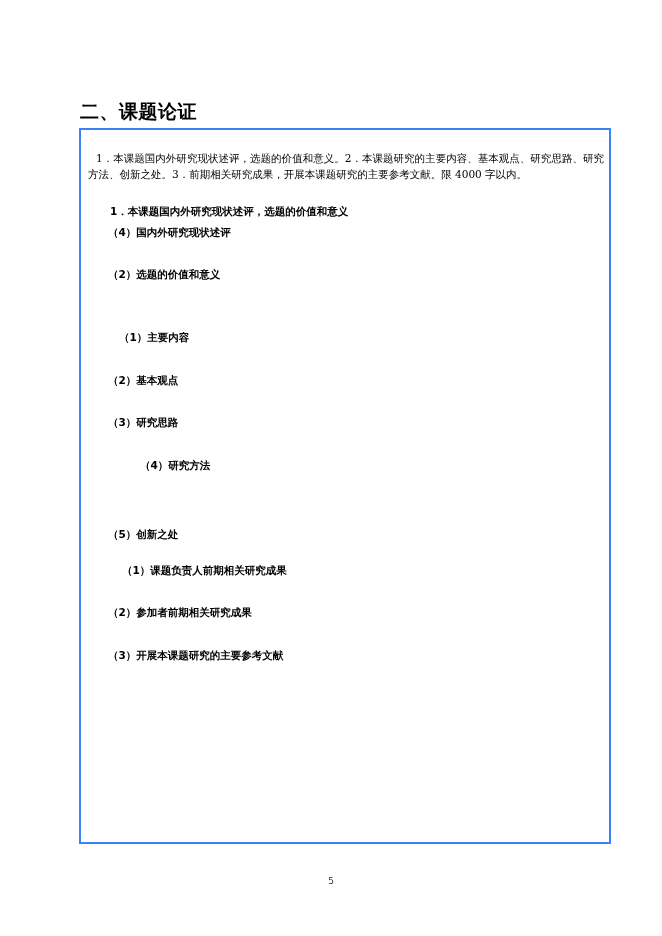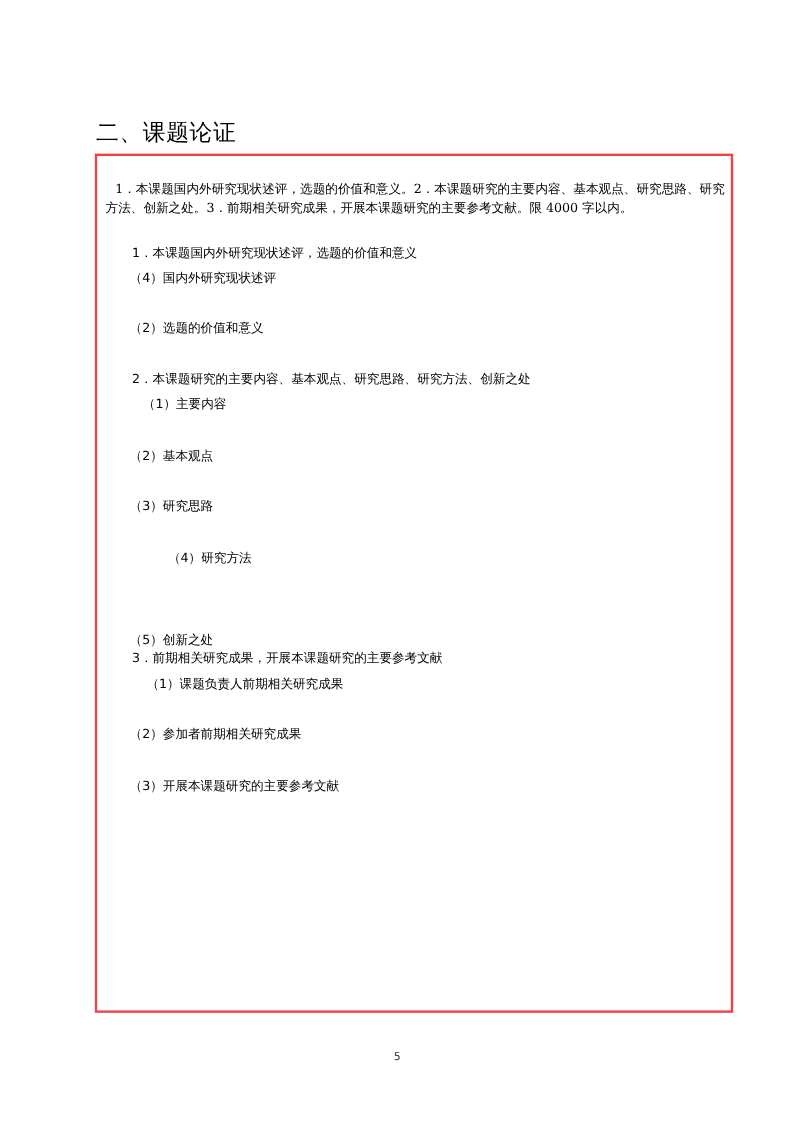--- a/index.html
+++ b/index.html
@@ -17,44 +17,45 @@
     }
     .section-title {
       position: absolute;
       left: 80px;
       top: 98px;
       font-family: "DejaVu Sans", "Liberation Sans", sans-serif;
       font-size: 19px;
       line-height: 26px;
       letter-spacing: 0.5px;
       white-space: nowrap;
+      font-weight: bold;
     }
     .box {
       position: absolute;
       left: 79px;
       top: 128px;
       width: 528px;
       height: 712px;
-      border: 2px solid #ef4444;
+      border: 2px solid #3b82f6;
     }
     .instructions {
       position: absolute;
       left: 7px;
       top: 20px;
       width: 516px;
       font-size: 10.5px;
       line-height: 16px;
       text-align: justify;
       text-indent: 8px;
     }
     .item {
       position: absolute;
       font-size: 10.5px;
       line-height: 14px;
-      font-weight: normal;
+      font-weight: bold;
       white-space: nowrap;
       font-family: "DejaVu Sans", "Liberation Sans", sans-serif;
     }
     .page-number {
       position: absolute;
       left: 0;
       width: 662px;
       top: 876px;
       text-align: center;
       font-size: 9px;
@@ -67,26 +68,24 @@
 
 <div class="section-title">二、课题论证</div>
 
 <div class="box">
   <div class="instructions">1．本课题国内外研究现状述评，选题的价值和意义。2．本课题研究的主要内容、基本观点、研究思路、研究方法、创新之处。3．前期相关研究成果，开展本课题研究的主要参考文献。限 4000 字以内。</div>
 
   <div class="item" style="left:29px; top:74px;">1．本课题国内外研究现状述评，选题的价值和意义</div>
   <div class="item" style="left:27px; top:95px;">（4）国内外研究现状述评</div>
   <div class="item" style="left:27px; top:137px;">（2）选题的价值和意义</div>
 
-  <div class="item" style="left:29px; top:179px;">2．本课题研究的主要内容、基本观点、研究思路、研究方法、创新之处</div>
   <div class="item" style="left:38px; top:200px;text-align:right;">（1）主要内容</div>
   <div class="item" style="left:27px; top:243px;text-align:center;">（2）基本观点</div>
   <div class="item" style="left:27px; top:285px;">（3）研究思路</div>
   <div class="item" style="left:27px; top:328px;margin-left:32px;">（4）研究方法</div>
   <div class="item" style="left:27px; top:370px;margin-top:27px;">（5）创新之处</div>
 
-  <div class="item" style="left:29px; top:412px;">3．前期相关研究成果，开展本课题研究的主要参考文献</div>
   <div class="item" style="left:41px; top:433px;">（1）课题负责人前期相关研究成果</div>
   <div class="item" style="left:27px; top:475px;">（2）参加者前期相关研究成果</div>
   <div class="item" style="left:27px; top:518px;text-align:center;">（3）开展本课题研究的主要参考文献</div>
 </div>
 
 <div class="page-number">5</div>
 
 </body></html>

